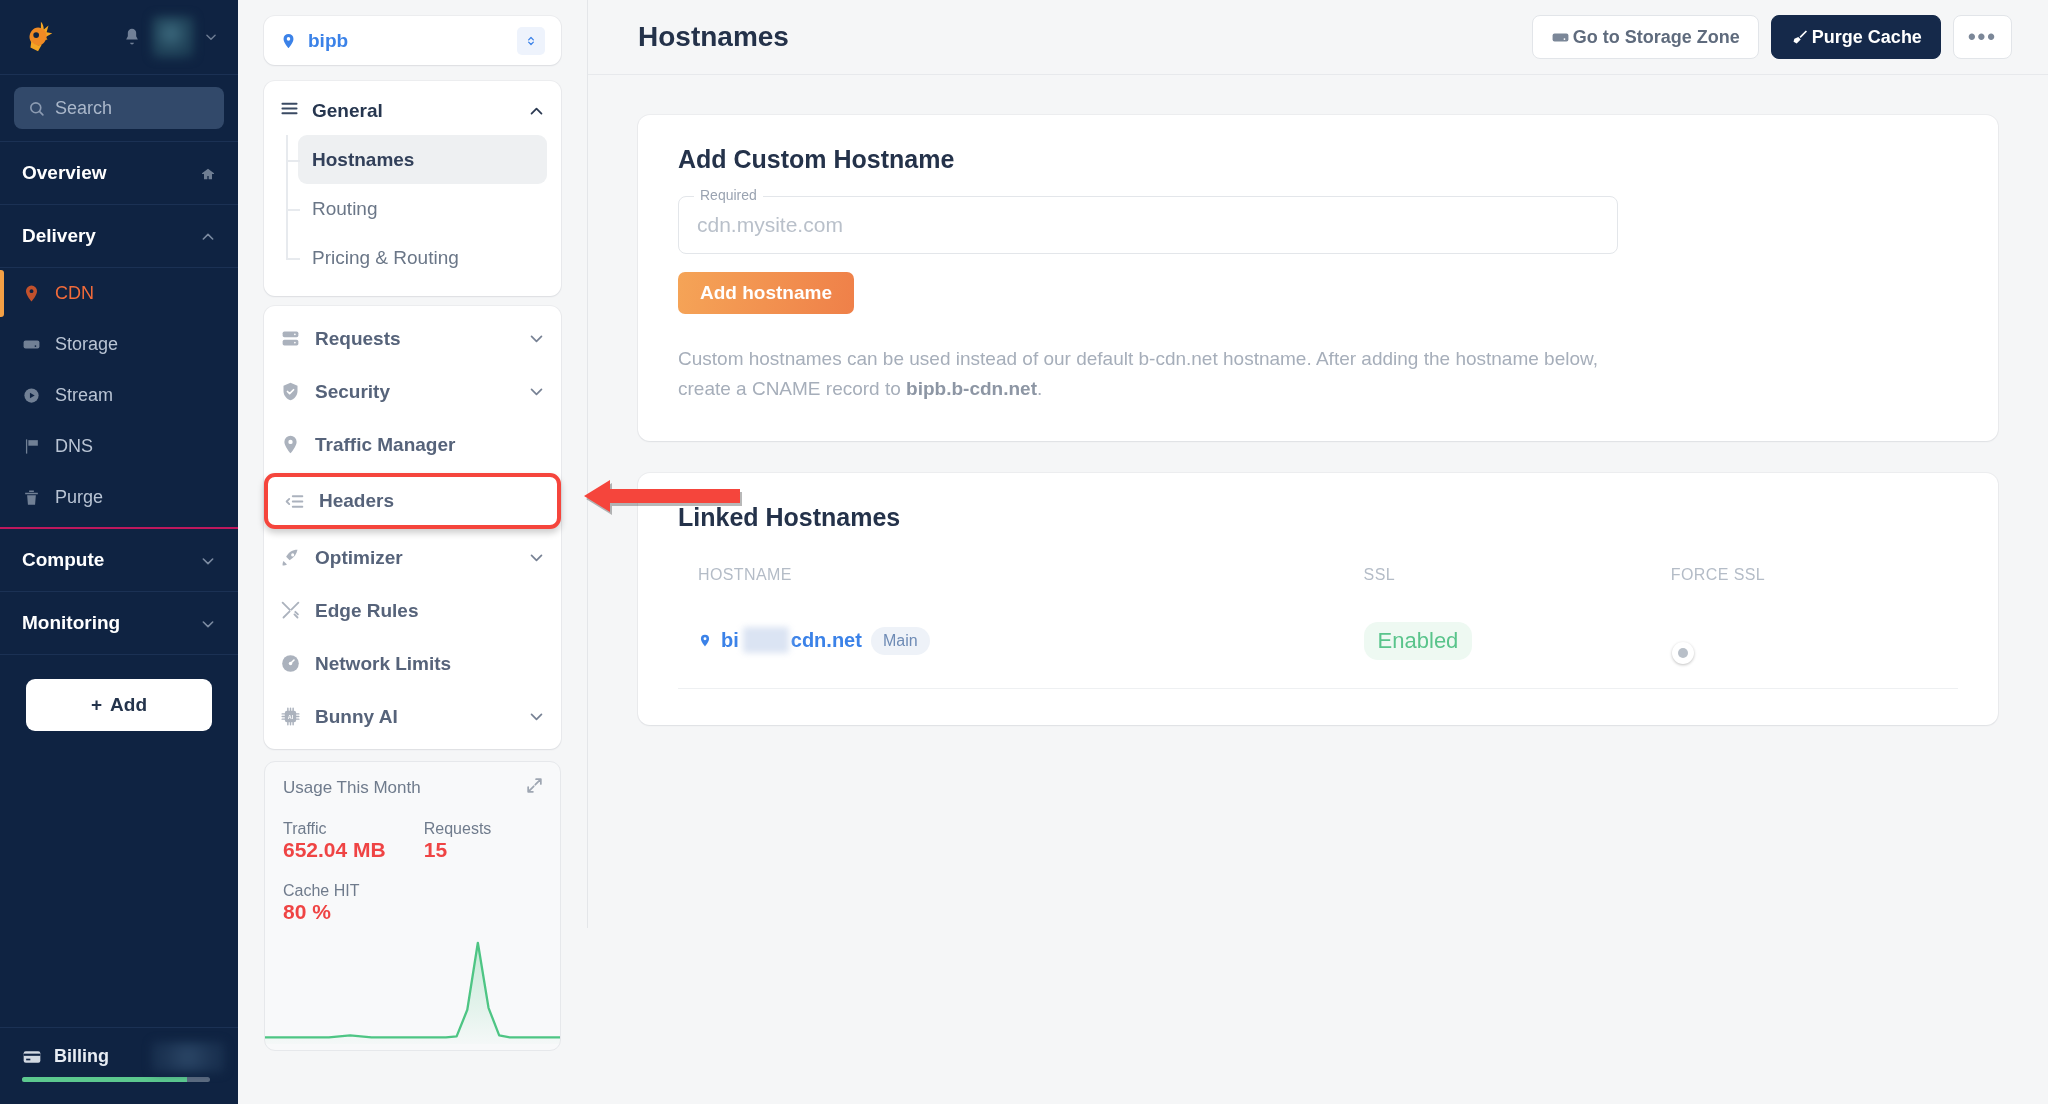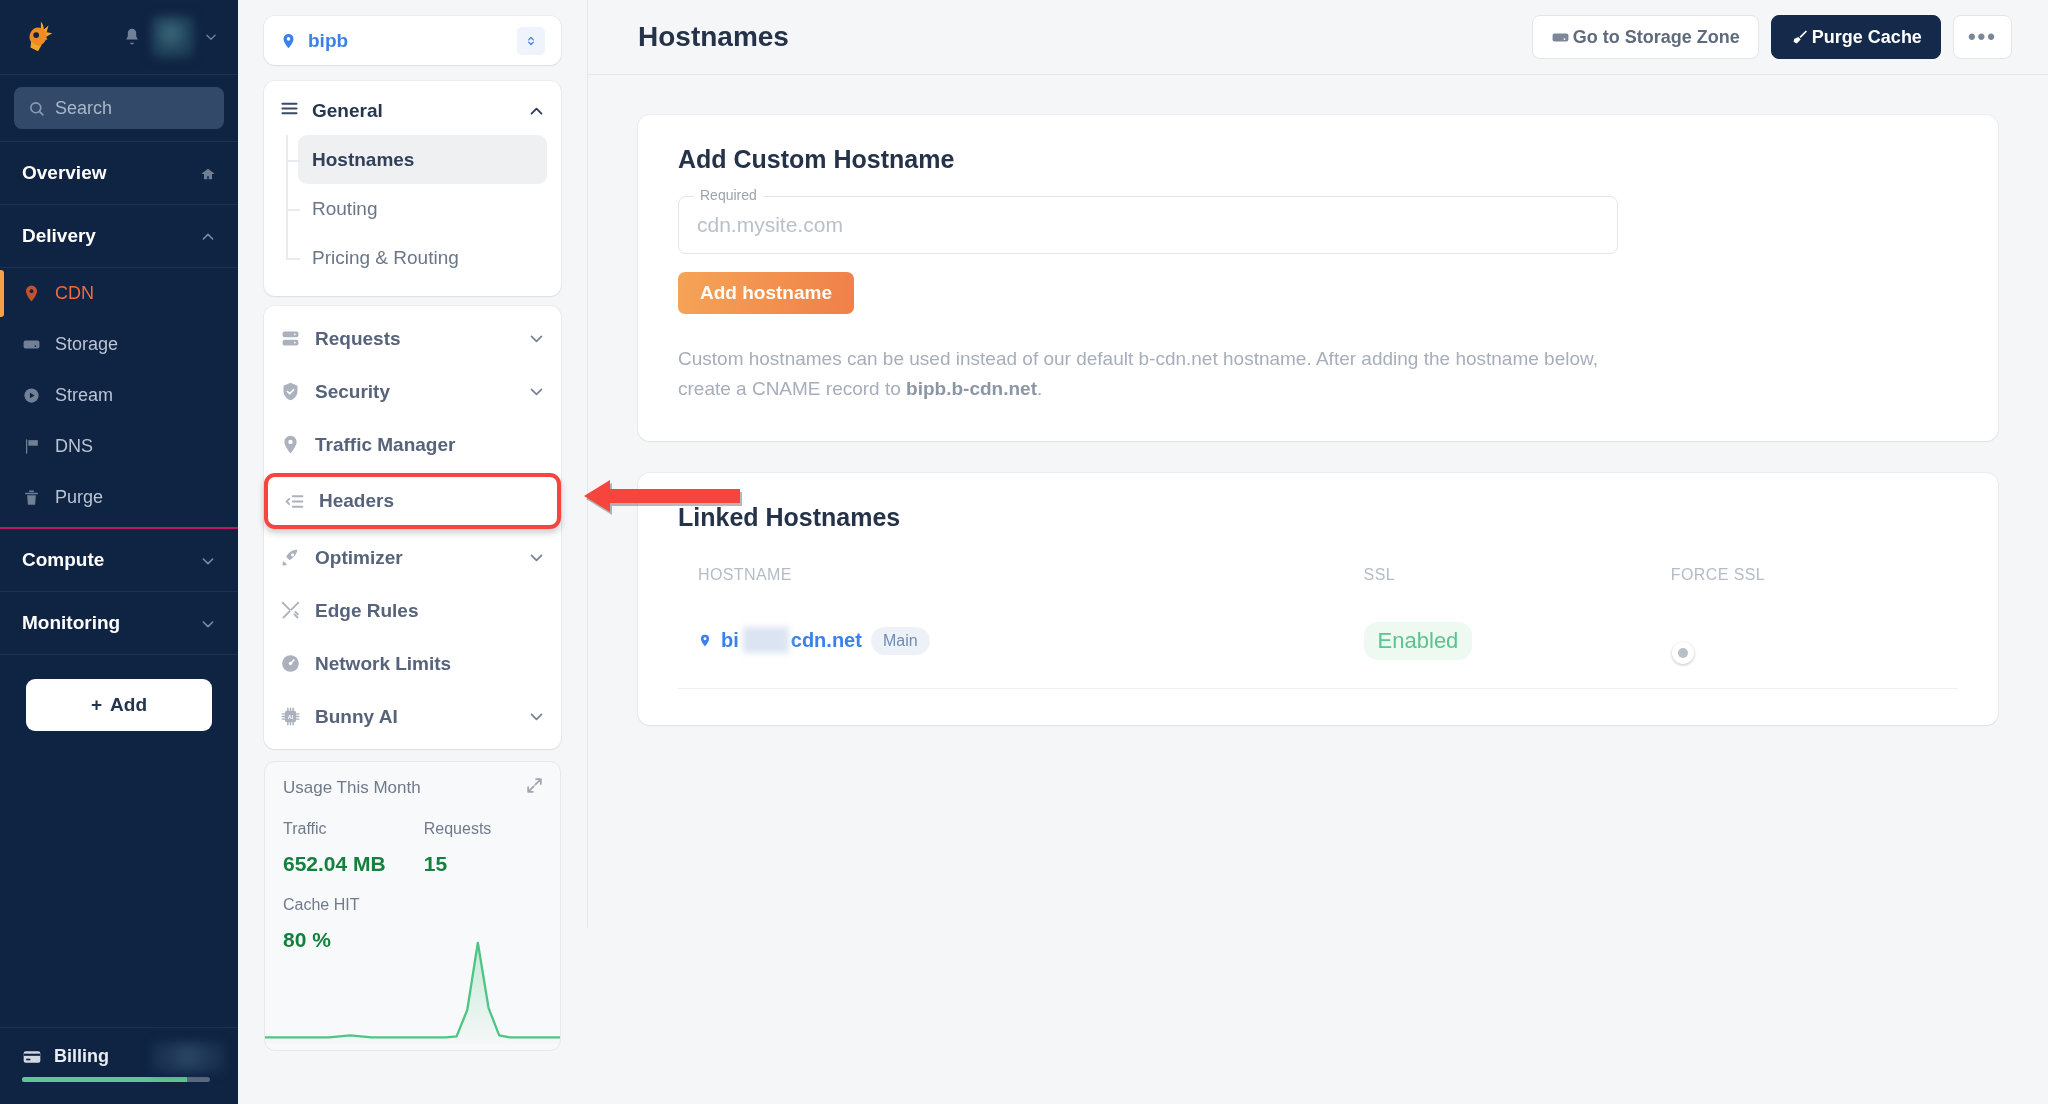--- a/index.html
+++ b/index.html
@@ -153,21 +153,21 @@
 
   .usage-card {
     margin-top: 12px; background: #f8f9fa; border: 1px solid #e6e8eb;
     border-radius: 11px; padding: 16px 18px 0 18px; height: 290px;
     position: relative; overflow: hidden;
   }
   .usage-title { color: #6f7b8c; font-size: 17px; }
   .expand-ico { position: absolute; right: 16px; top: 14px; width: 19px; height: 19px; opacity:.65; cursor:pointer;}
   .usage-stats { display: flex; gap: 38px; margin-top: 22px; }
   .stat-lbl { color: #6f7b8c; font-size: 16px; }
-  .stat-val { color: #15803d; font-size: 21px; font-weight: bold; margin-top: 14px; }
+  .stat-val { color: #ef4444; font-size: 21px; font-weight: bold; margin-top: 0; }
   .usage-chart { position: absolute; left: 0; right: 0; bottom: 6px; height: 110px; }
 
   
   .main { flex: 1; height: 1104px; background: #f5f6f7; overflow: hidden; }
   .main-head {
     height: 75px; display: flex; align-items: center;
     padding: 0 36px 0 50px; background: #f5f6f7;
     border-bottom: 1px solid #e7e9ec;
   }
   .page-title { color: #24324a; font-size: 28px; }

